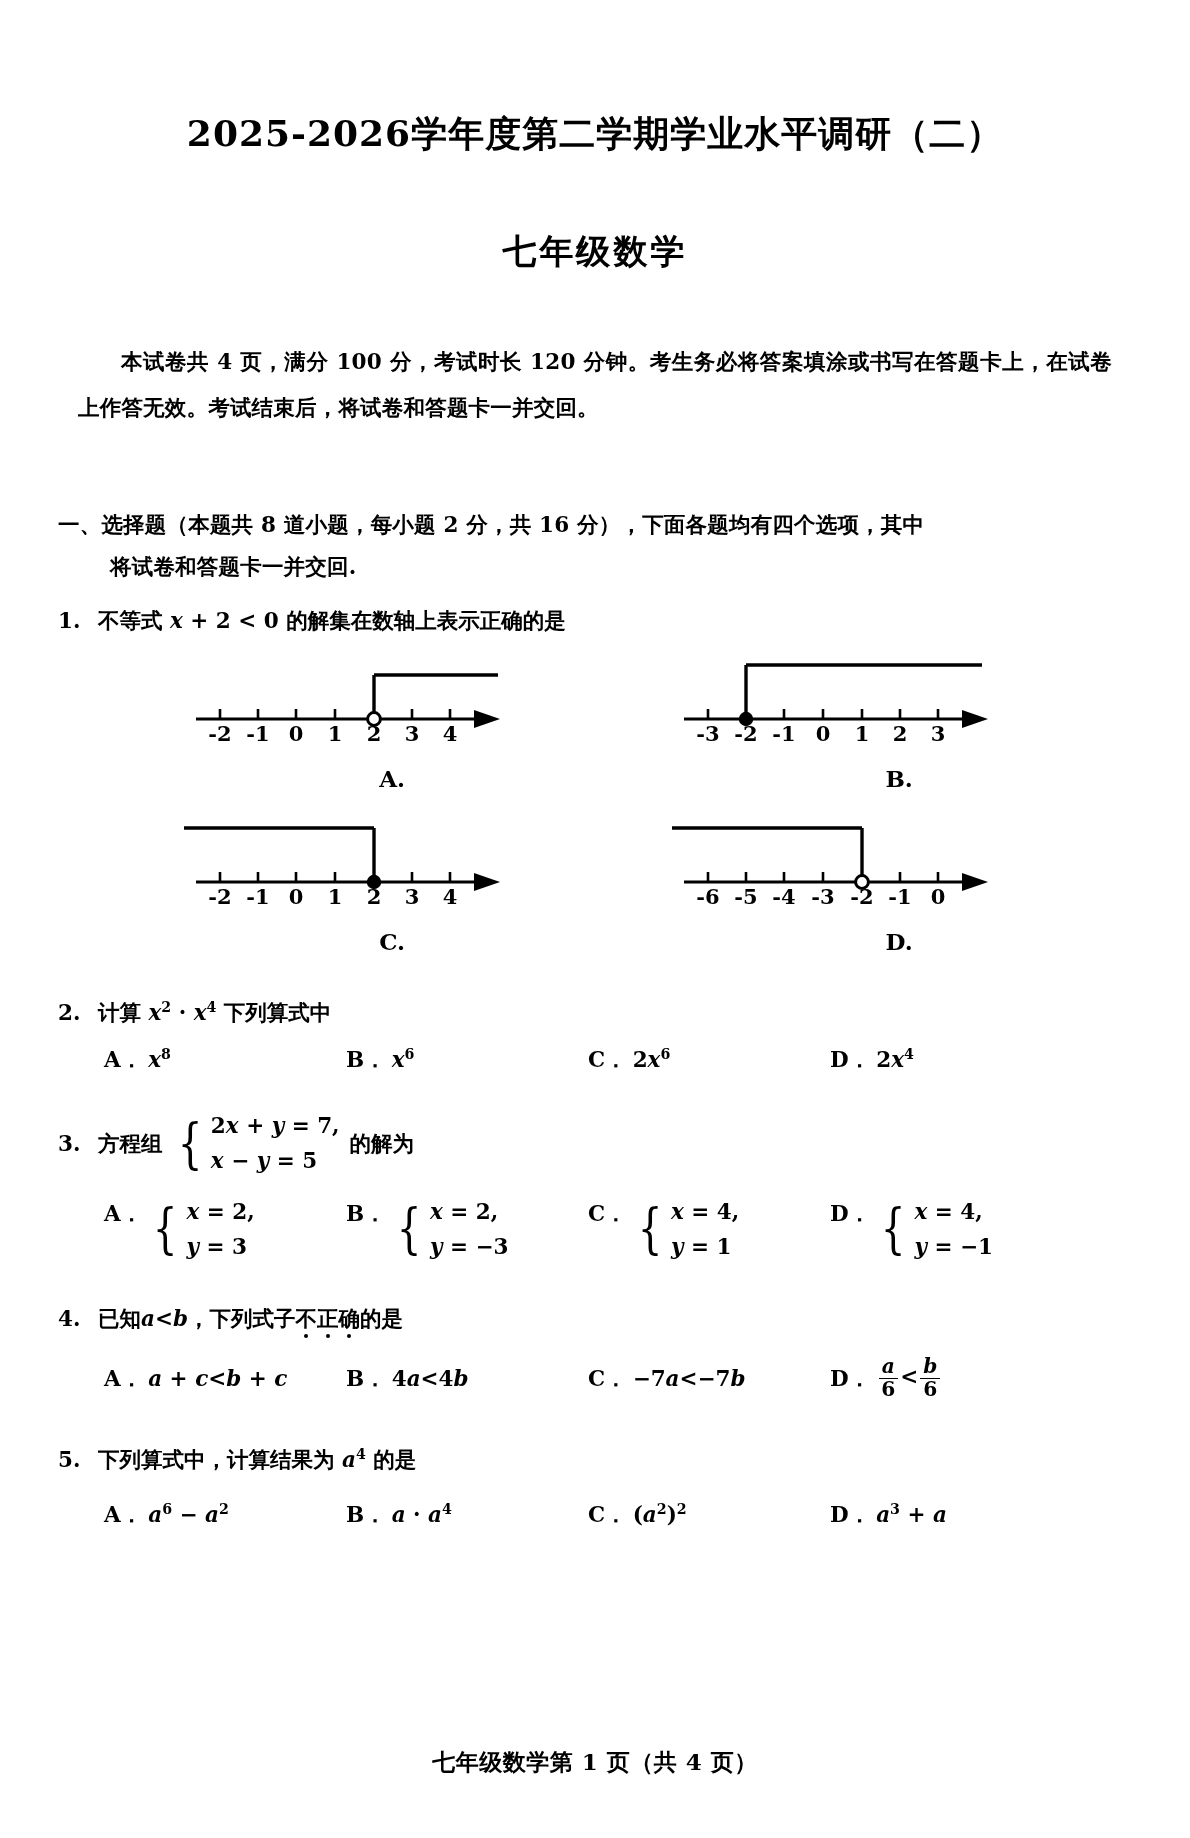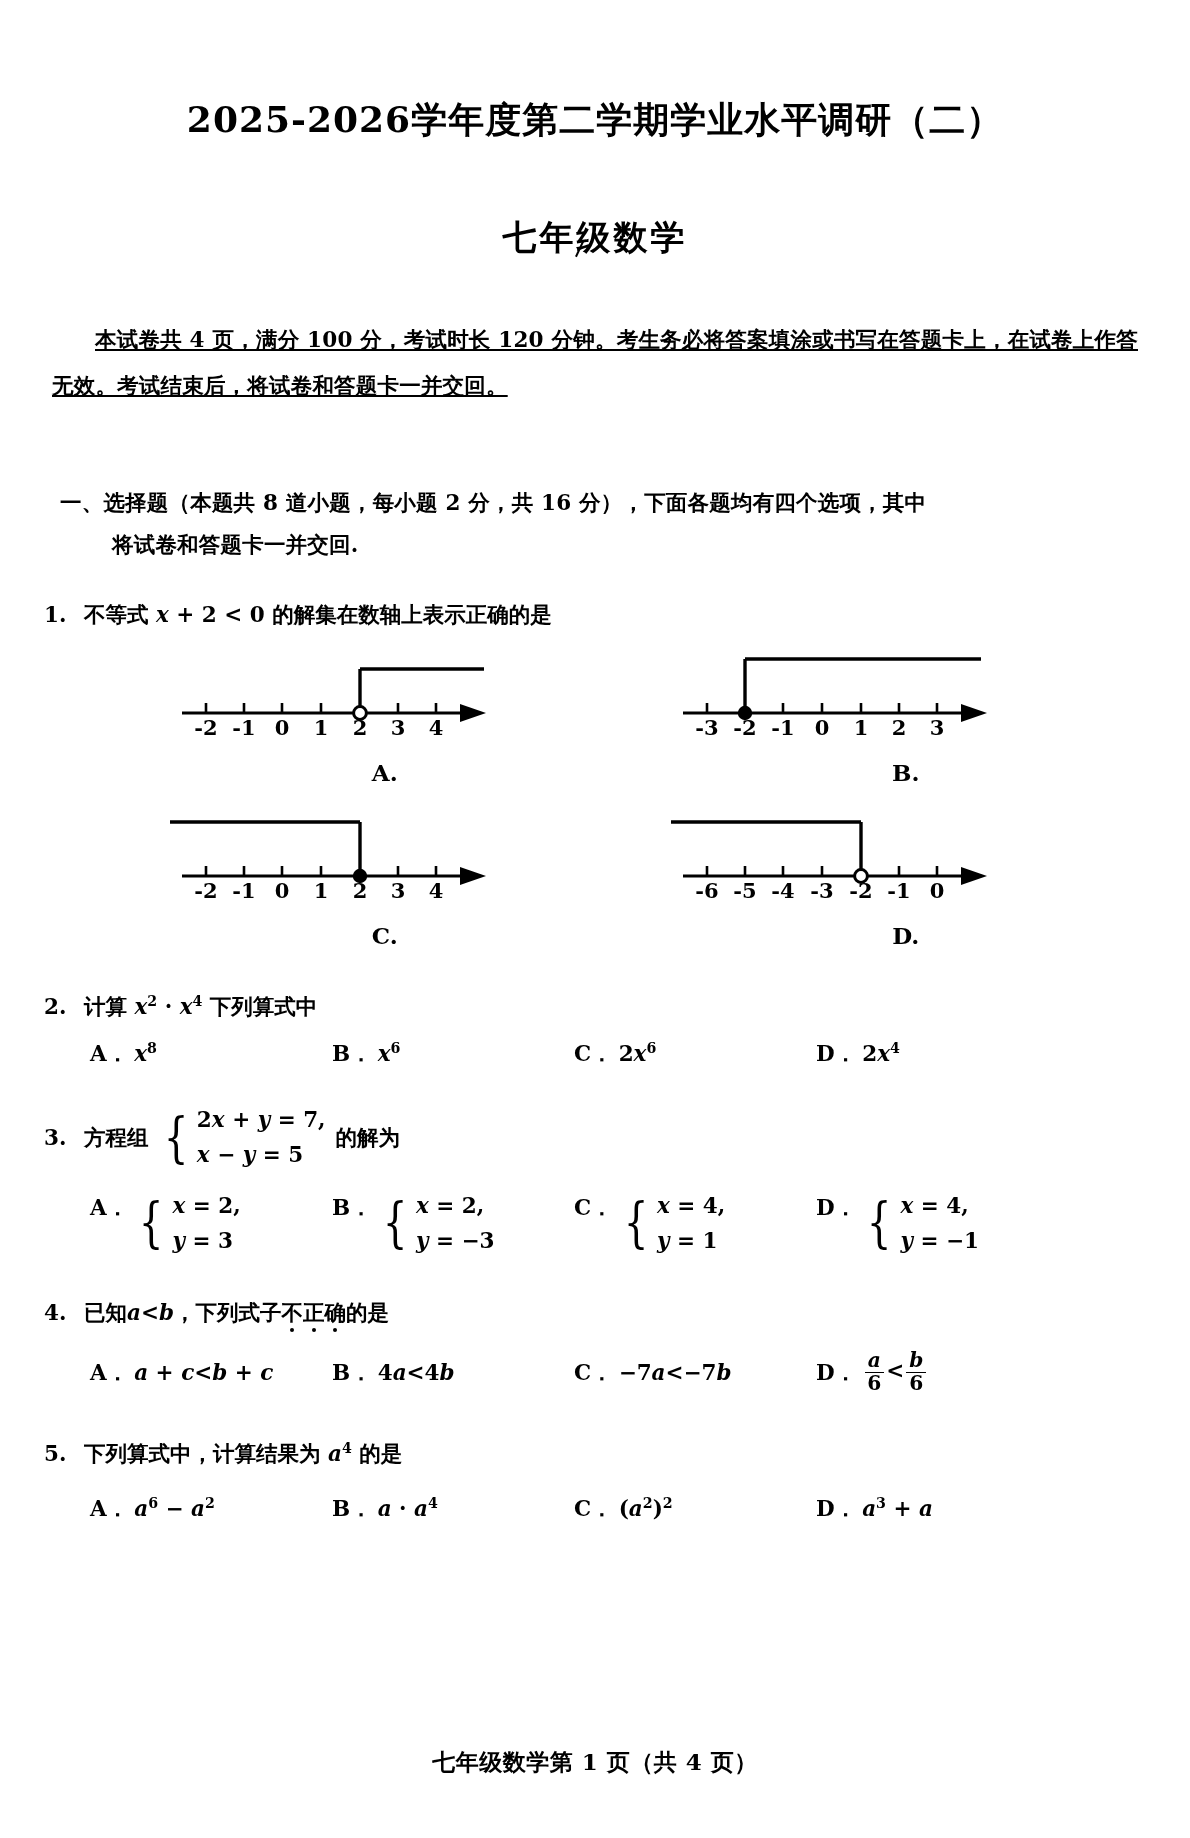--- a/index.html
+++ b/index.html
@@ -12,21 +12,21 @@
     height: 1838px;
     position: relative;
     font-family: "DejaVu Serif", "Liberation Serif", serif;
     color: #000000;
     overflow: hidden;
   }
   .page {
     position: relative;
     width: 1190px;
     height: 1838px;
-    padding: 4px;
+    padding: 18px;
     box-sizing: border-box;
   }
 
   
   .doc-title {
     text-align: center;
     font-size: 36px;
     font-weight: bold;
     letter-spacing: 1px;
     margin: 0;
@@ -47,34 +47,33 @@
     left: 578px;
     top: 243px;
     width: 16px;
     height: 18px;
     border-left: 2px solid #000;
     transform: rotate(25deg);
   }
 
   
   .instructions {
-    margin: 4px;
+    margin: 16px;
     padding: 48px 44px 0 44px;
     font-size: 21.5px;
     font-weight: bold;
     line-height: 2.16;
     text-align: justify;
     text-indent: 2em;
     letter-spacing: 0.2px;
-    text-decoration: underline;
   }
 
   
   .section-head {
-    margin: 16px;
+    margin: 0;
     padding: 56px 40px 0 40px;
     font-size: 21.5px;
     font-weight: bold;
     line-height: 1.95;
     letter-spacing: 0.2px;
   }
   .section-head .cont {
     display: block;
     padding-left: 52px;
   }

